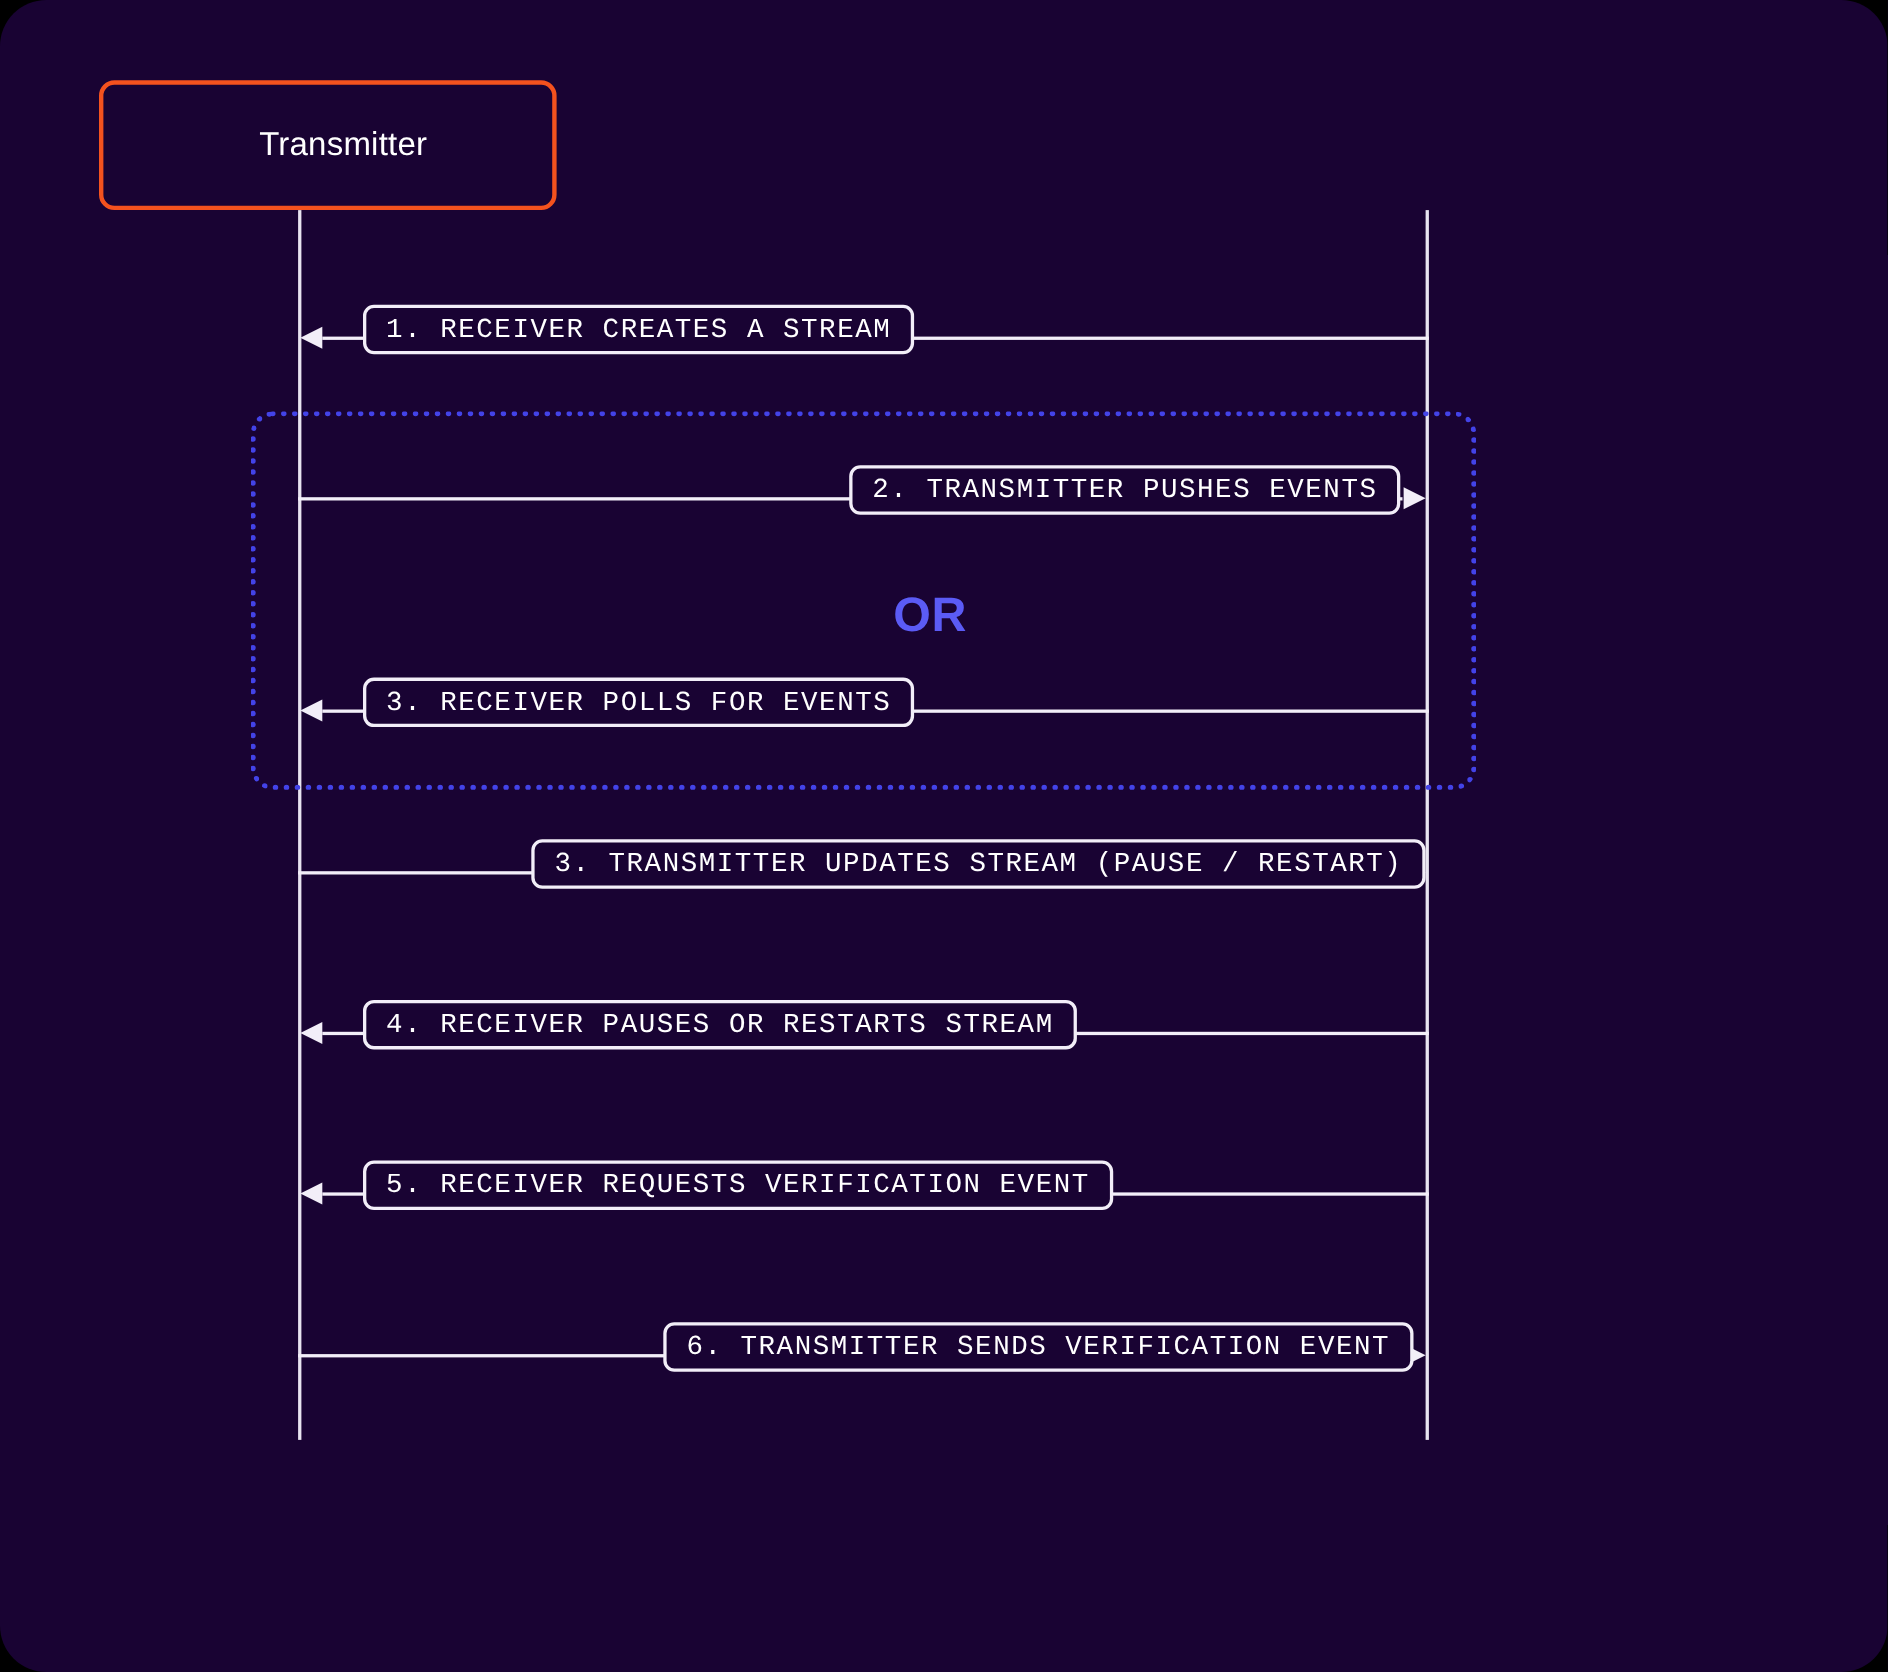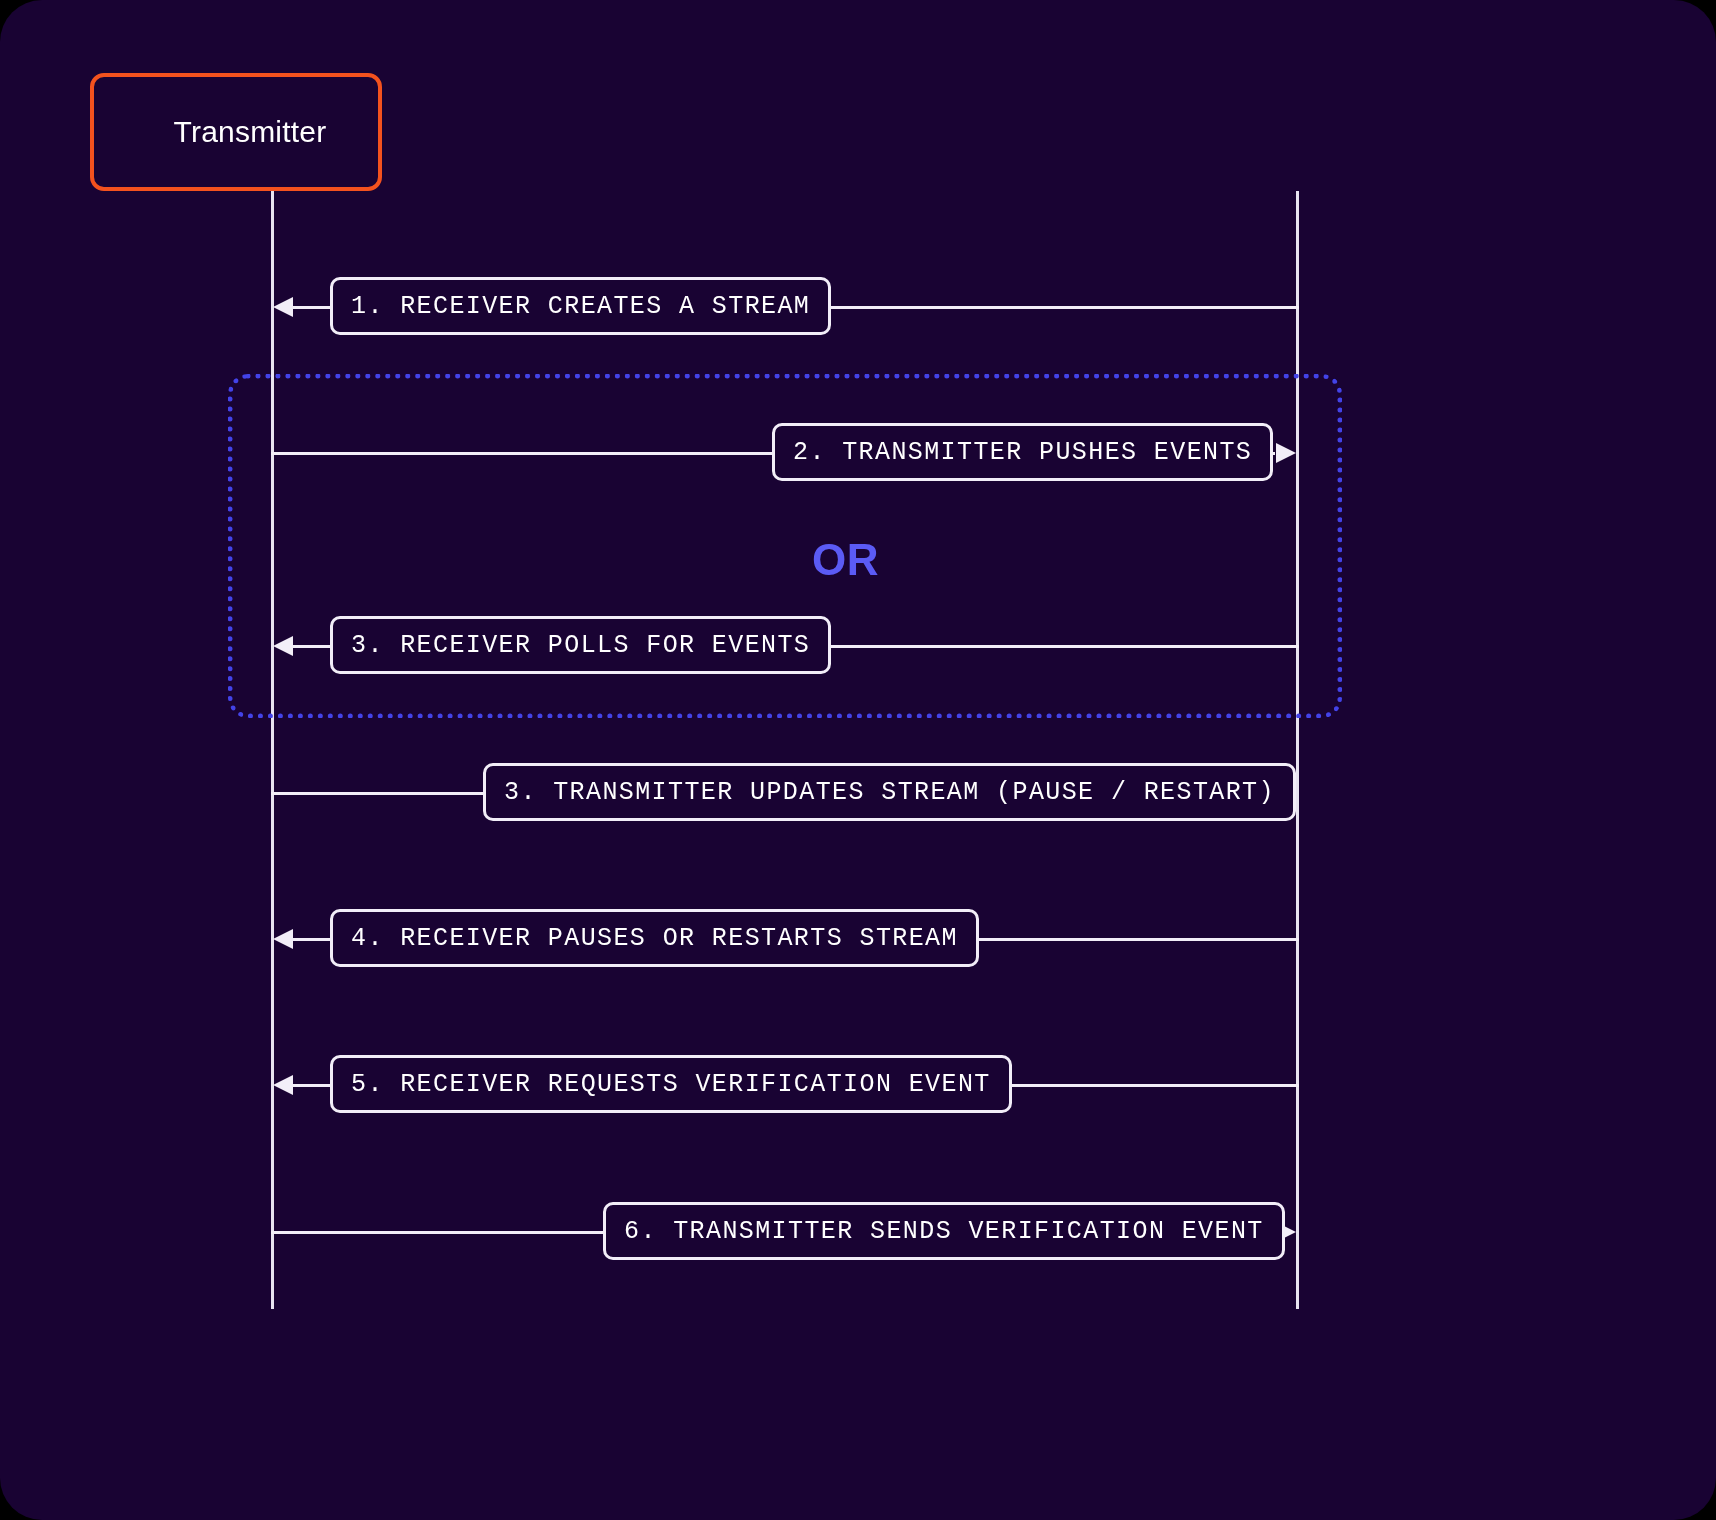--- a/index.html
+++ b/index.html
@@ -96,38 +96,38 @@
   .msg-box {
     position: absolute;
     box-sizing: border-box;
     border: 3px solid #F2EEF8;
     border-radius: 10px;
     background: #190333;
     display: flex;
     align-items: center;
     justify-content: center;
     padding: 0 18px;
-    height: 58px;
+    height: 45px;
     top: -29px;
   }
   .msg-text {
     color: #FFFFFF;
     font-family: "Liberation Mono", "DejaVu Sans Mono", monospace;
     font-size: 25px;
     font-weight: 400;
     letter-spacing: 1.4px;
     white-space: nowrap;
   }
 </style>
 </head>
 <body>
 
 <div id="canvas">
 
-  <div class="participant" style="left:90px; top:73px; width:292px; height:118px;padding-left:28px;">
+  <div class="participant" style="left:90px; top:73px; width:416px; height:118px;padding-left:28px;">
     <span class="participant-label">Transmitter</span>
   </div>
 
 
   <div class="lifeline" style="left:271px; top:191px; height:1118px;"></div>
   <div class="lifeline" style="left:1296px; top:191px; height:1118px;"></div>
 
   <div class="alt-fragment" style="left:228px; top:374px; width:1114px; height:344px;"></div>
   <div class="or-label" style="left:764px; top:535px;">OR</div>
 

